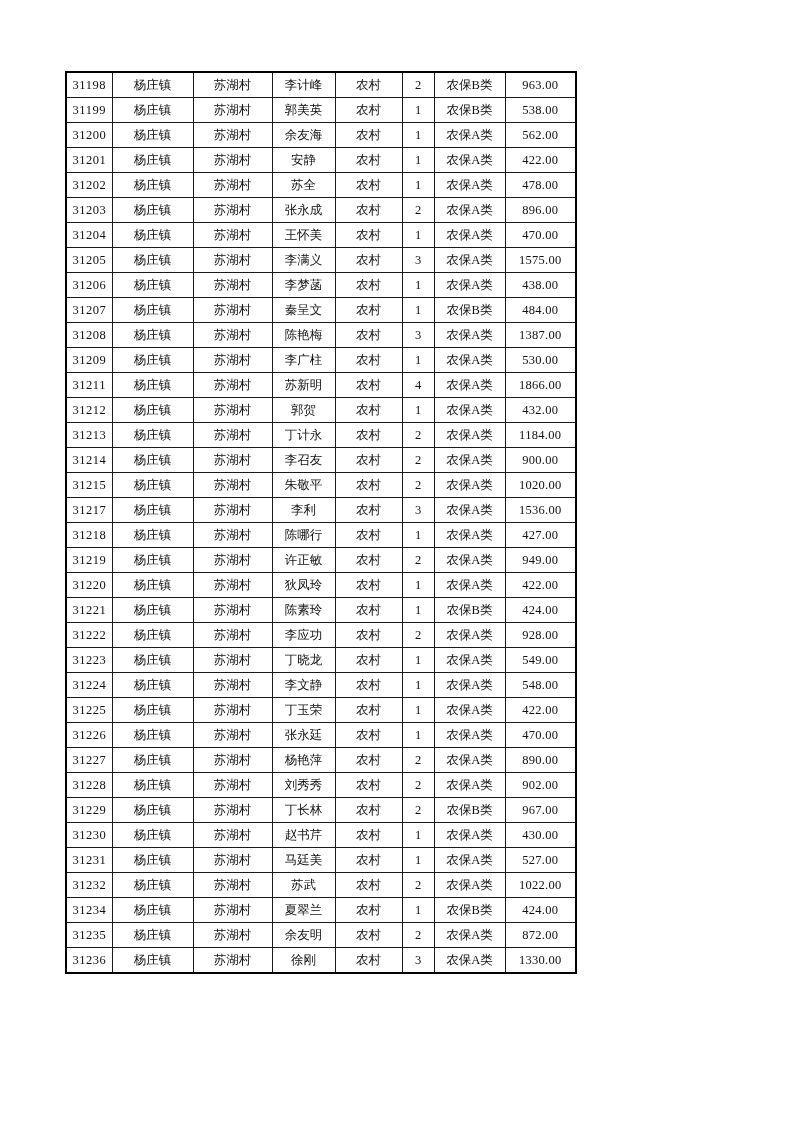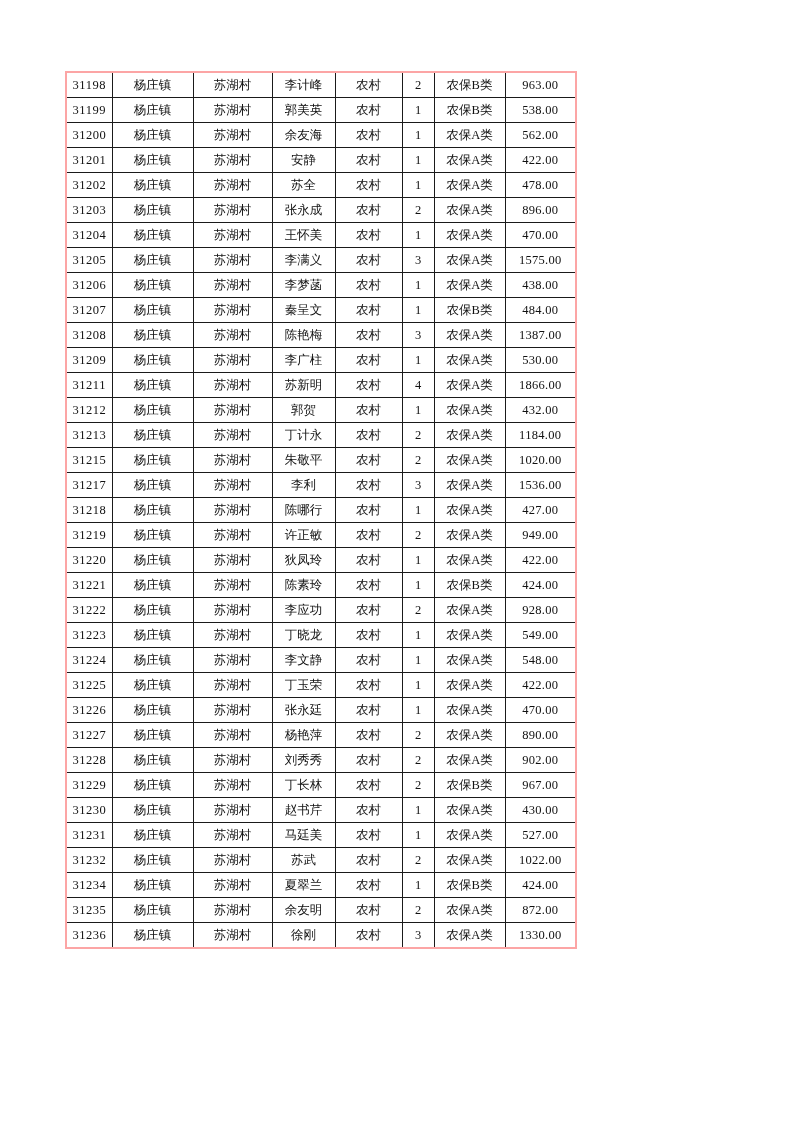--- a/index.html
+++ b/index.html
@@ -15,21 +15,21 @@
     color: #111111;
   }
   .sheet {
     position: absolute;
     left: 65px;
     top: 71px;
   }
   table.grid {
     border-collapse: collapse;
     table-layout: fixed;
-    border: 2px solid #fca5a5;
+    border: 2px solid #000000;
   }
   table.grid td {
     border: 1px solid #1a1a1a;
     height: 24px;
     padding: 0 2px;
     text-align: center;
     vertical-align: middle;
     font-size: 12.5px;
     line-height: 24px;
     white-space: nowrap;
@@ -207,20 +207,30 @@
           <td class="c-serial">31213</td>
           <td class="c-town">杨庄镇</td>
           <td class="c-village">苏湖村</td>
           <td class="c-name">丁计永</td>
           <td class="c-residence_type">农村</td>
           <td class="c-count">2</td>
           <td class="c-insurance_category">农保A类</td>
           <td class="c-amount">1184.00</td>
         </tr>
         <tr>
+          <td class="c-serial">31214</td>
+          <td class="c-town">杨庄镇</td>
+          <td class="c-village">苏湖村</td>
+          <td class="c-name">李召友</td>
+          <td class="c-residence_type">农村</td>
+          <td class="c-count">2</td>
+          <td class="c-insurance_category">农保A类</td>
+          <td class="c-amount">900.00</td>
+        </tr>
+        <tr>
           <td class="c-serial">31215</td>
           <td class="c-town">杨庄镇</td>
           <td class="c-village">苏湖村</td>
           <td class="c-name">朱敬平</td>
           <td class="c-residence_type">农村</td>
           <td class="c-count">2</td>
           <td class="c-insurance_category">农保A类</td>
           <td class="c-amount">1020.00</td>
         </tr>
         <tr>

